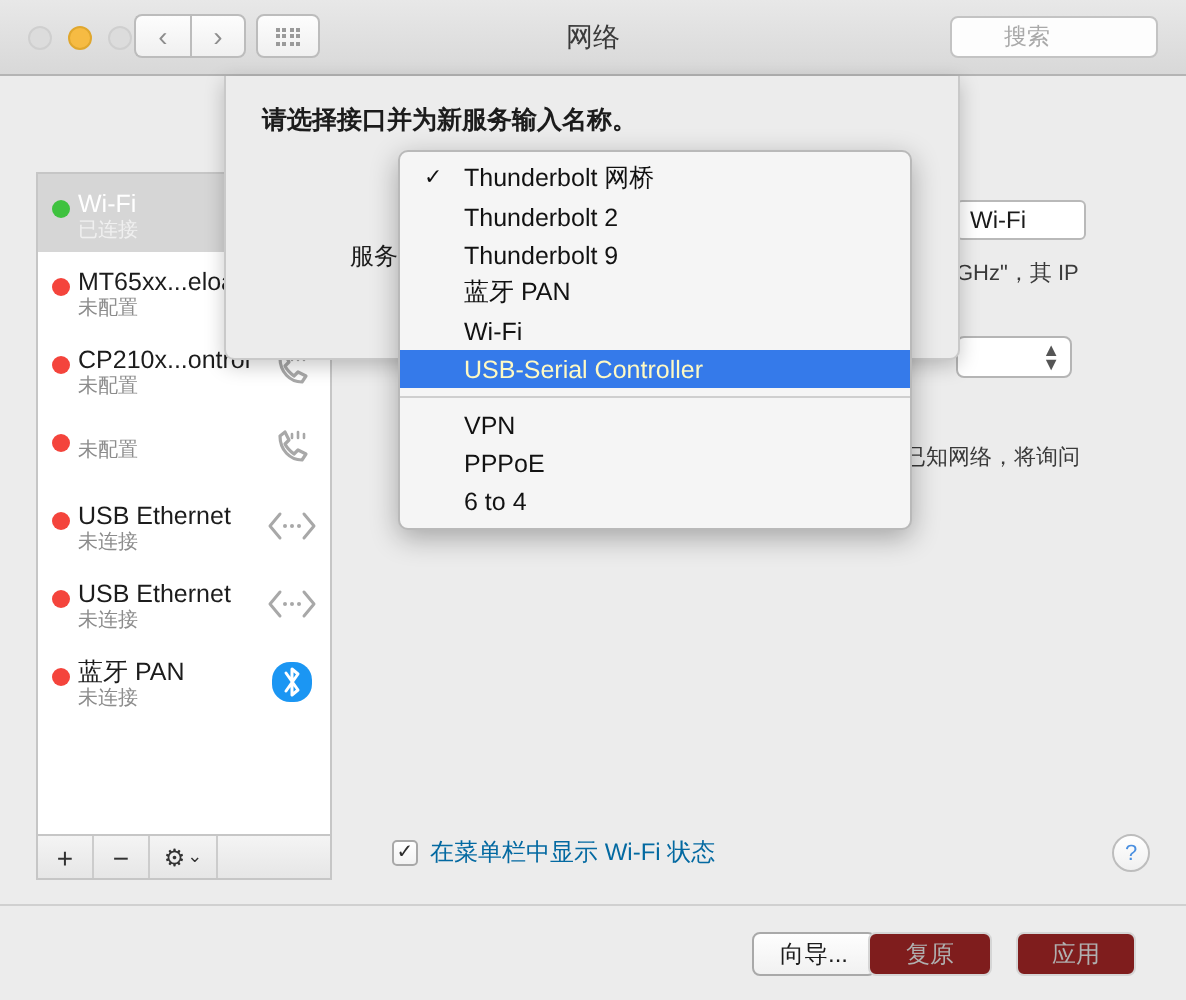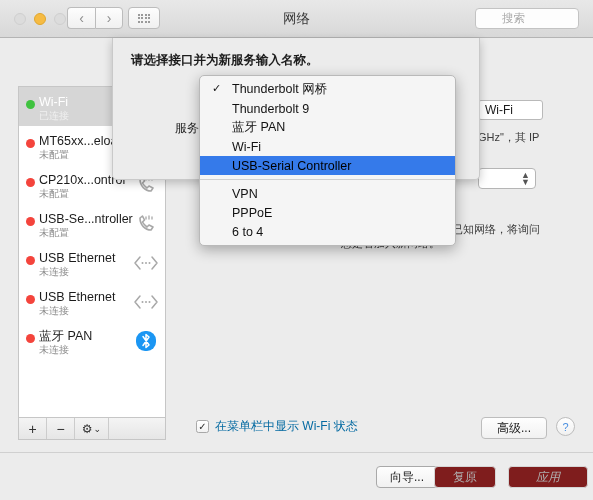--- a/index.html
+++ b/index.html
@@ -183,21 +183,21 @@
     position: absolute; left: 199px; top: 75px; width: 257px;
     background: #f5f5f5; border: 1px solid #b9b9b9; border-radius: 5px;
     box-shadow: 0 4px 14px rgba(0,0,0,0.3);
     padding: 4px 0;
   }
   .mitem {
     position: relative; height: 19px; padding-left: 32px;
     display: flex; align-items: center;
     font-size: 12.5px; color: #121212; white-space: nowrap;
   }
-  .mitem.hi { background: #357aea; color: #000000; }
+  .mitem.hi { background: #357aea; color: #fef9c3; }
   .mitem .chk {
     position: absolute; left: 12px; top: 2px;
     font-size: 11px; color: #121212;
   }
   .msep { height: 1px; background: #cfcfcf; margin: 4px 0 4px 0; }
 </style>
 </head>
 <body>
 
 <div id="root">
@@ -257,21 +257,20 @@
       <span class="ic">
         <svg width="22" height="20" viewBox="0 0 22 20">
           <path d="M5 4 c0 7 5 12 11 12 l2-3 -4-2 -2 2 c-2-1.5 -3.5-3 -4.5-5 l2-2 -2-4 z" fill="none" stroke="#a8a8a8" stroke-width="1.6" stroke-linejoin="round"></path>
           <path d="M14 2 l0 3 M17 3 l0 2 M11 3 l0 2" stroke="#a8a8a8" stroke-width="1.3" stroke-linecap="round"></path>
         </svg>
       </span>
     </div>
 
     <div class="svc">
       <span class="dot red"></span>
-      <span class="nm">USB-Se...ntroller</span>
       <span class="st">未配置</span>
       <span class="ic">
         <svg width="22" height="20" viewBox="0 0 22 20">
           <path d="M5 4 c0 7 5 12 11 12 l2-3 -4-2 -2 2 c-2-1.5 -3.5-3 -4.5-5 l2-2 -2-4 z" fill="none" stroke="#a8a8a8" stroke-width="1.6" stroke-linejoin="round"></path>
           <path d="M14 2 l0 3 M17 3 l0 2 M11 3 l0 2" stroke="#a8a8a8" stroke-width="1.3" stroke-linecap="round"></path>
         </svg>
       </span>
     </div>
 
     <div class="svc">
@@ -336,43 +335,45 @@
   </div>
 
   <div class="statustxt" style="left:441px; top:222px; width:150px;">有已知网络，将询问</div>
   <div class="statustxt" style="left:341px; top:236px; width:230px;">您是否加入新网络。</div>
 
   <div class="checkrow">
     <span class="cbox">✓</span>
     <span class="lbl">在菜单栏中显示 Wi-Fi 状态</span>
   </div>
 
-  <div class="pbtn" style="right:46px; top:417px; width:66px;">高级...</div>
   <div class="helpbtn">?</div>
 
   <div class="footsep"></div>
   <div class="footbar"></div>
 
   <div class="pbtn default" style="left:376px; top:466px; width:62px;text-align:right;">向导...</div>
   <div class="pbtn disabled" style="left:434px; top:466px; width:62px;">复原</div>
-  <div class="pbtn disabled" style="left:508px; top:466px; width:80px;font-style:italic;">应用</div>
+  <div class="pbtn disabled" style="left:508px; top:466px; width:60px;">应用</div>
 
   <div class="sheet">
     <div class="headline">请选择接口并为新服务输入名称。</div>
     <div class="flabel" style="left:18px; top:48px; width:104px;">接口：</div>
     <div class="flabel" style="left:18px; top:82px; width:104px;">服务名称：</div>
   </div>
 
   <div class="menu">
 
     <div class="mitem">
       <span class="chk">✓</span>
       <span>Thunderbolt 网桥</span>
     </div>
     <div class="mitem">
+      <span>Thunderbolt 2</span>
+    </div>
+    <div class="mitem">
       <span>Thunderbolt 9</span>
     </div>
     <div class="mitem">
       <span>蓝牙 PAN</span>
     </div>
     <div class="mitem">
       <span>Wi-Fi</span>
     </div>
     <div class="mitem hi">
       <span>USB-Serial Controller</span>

